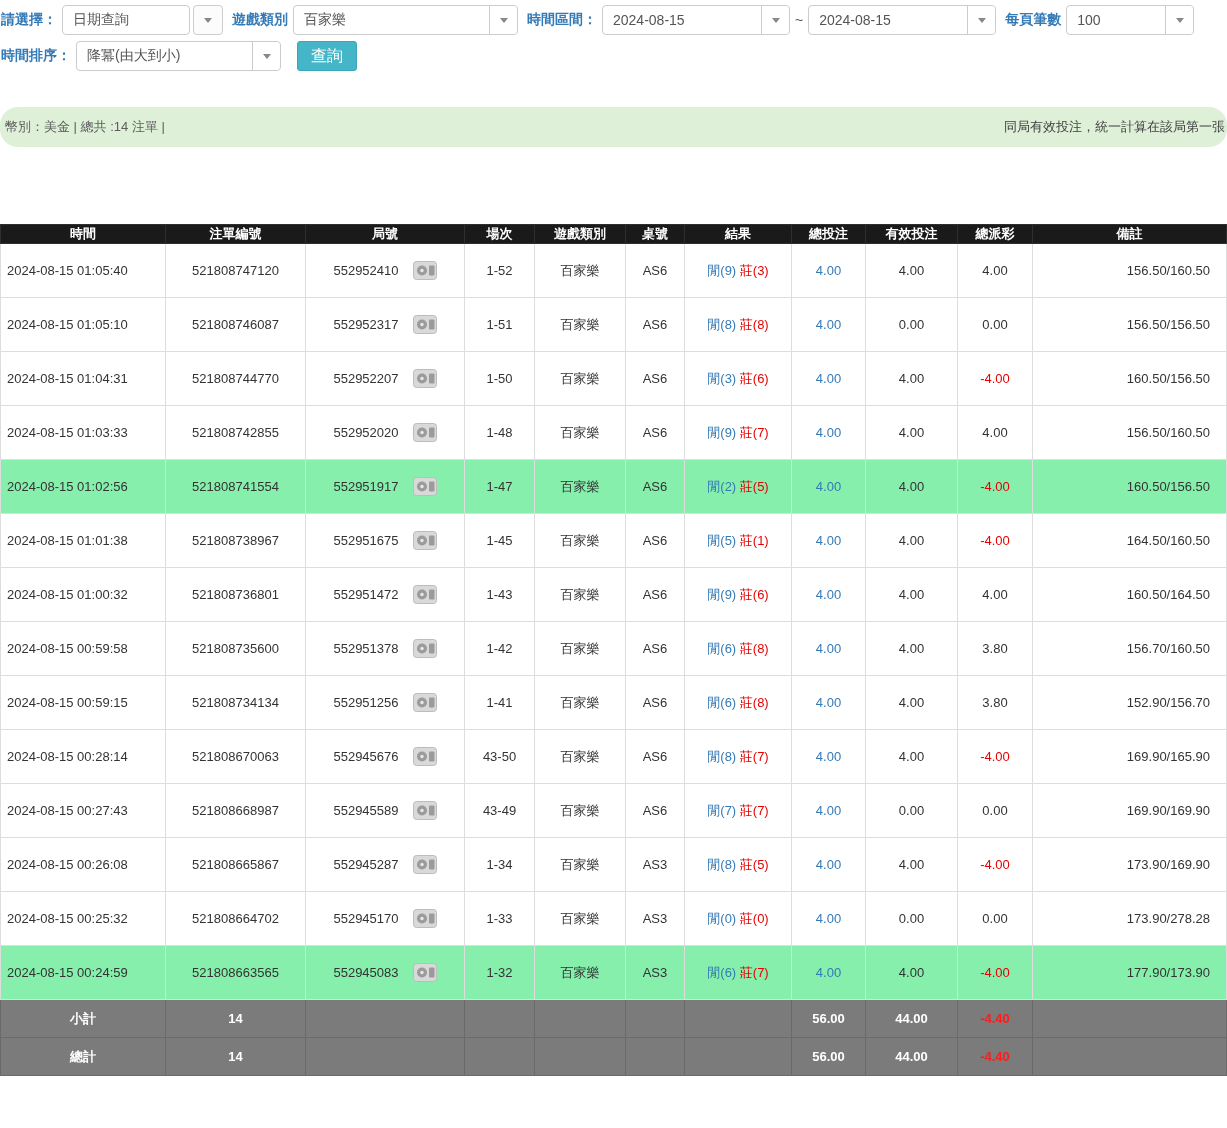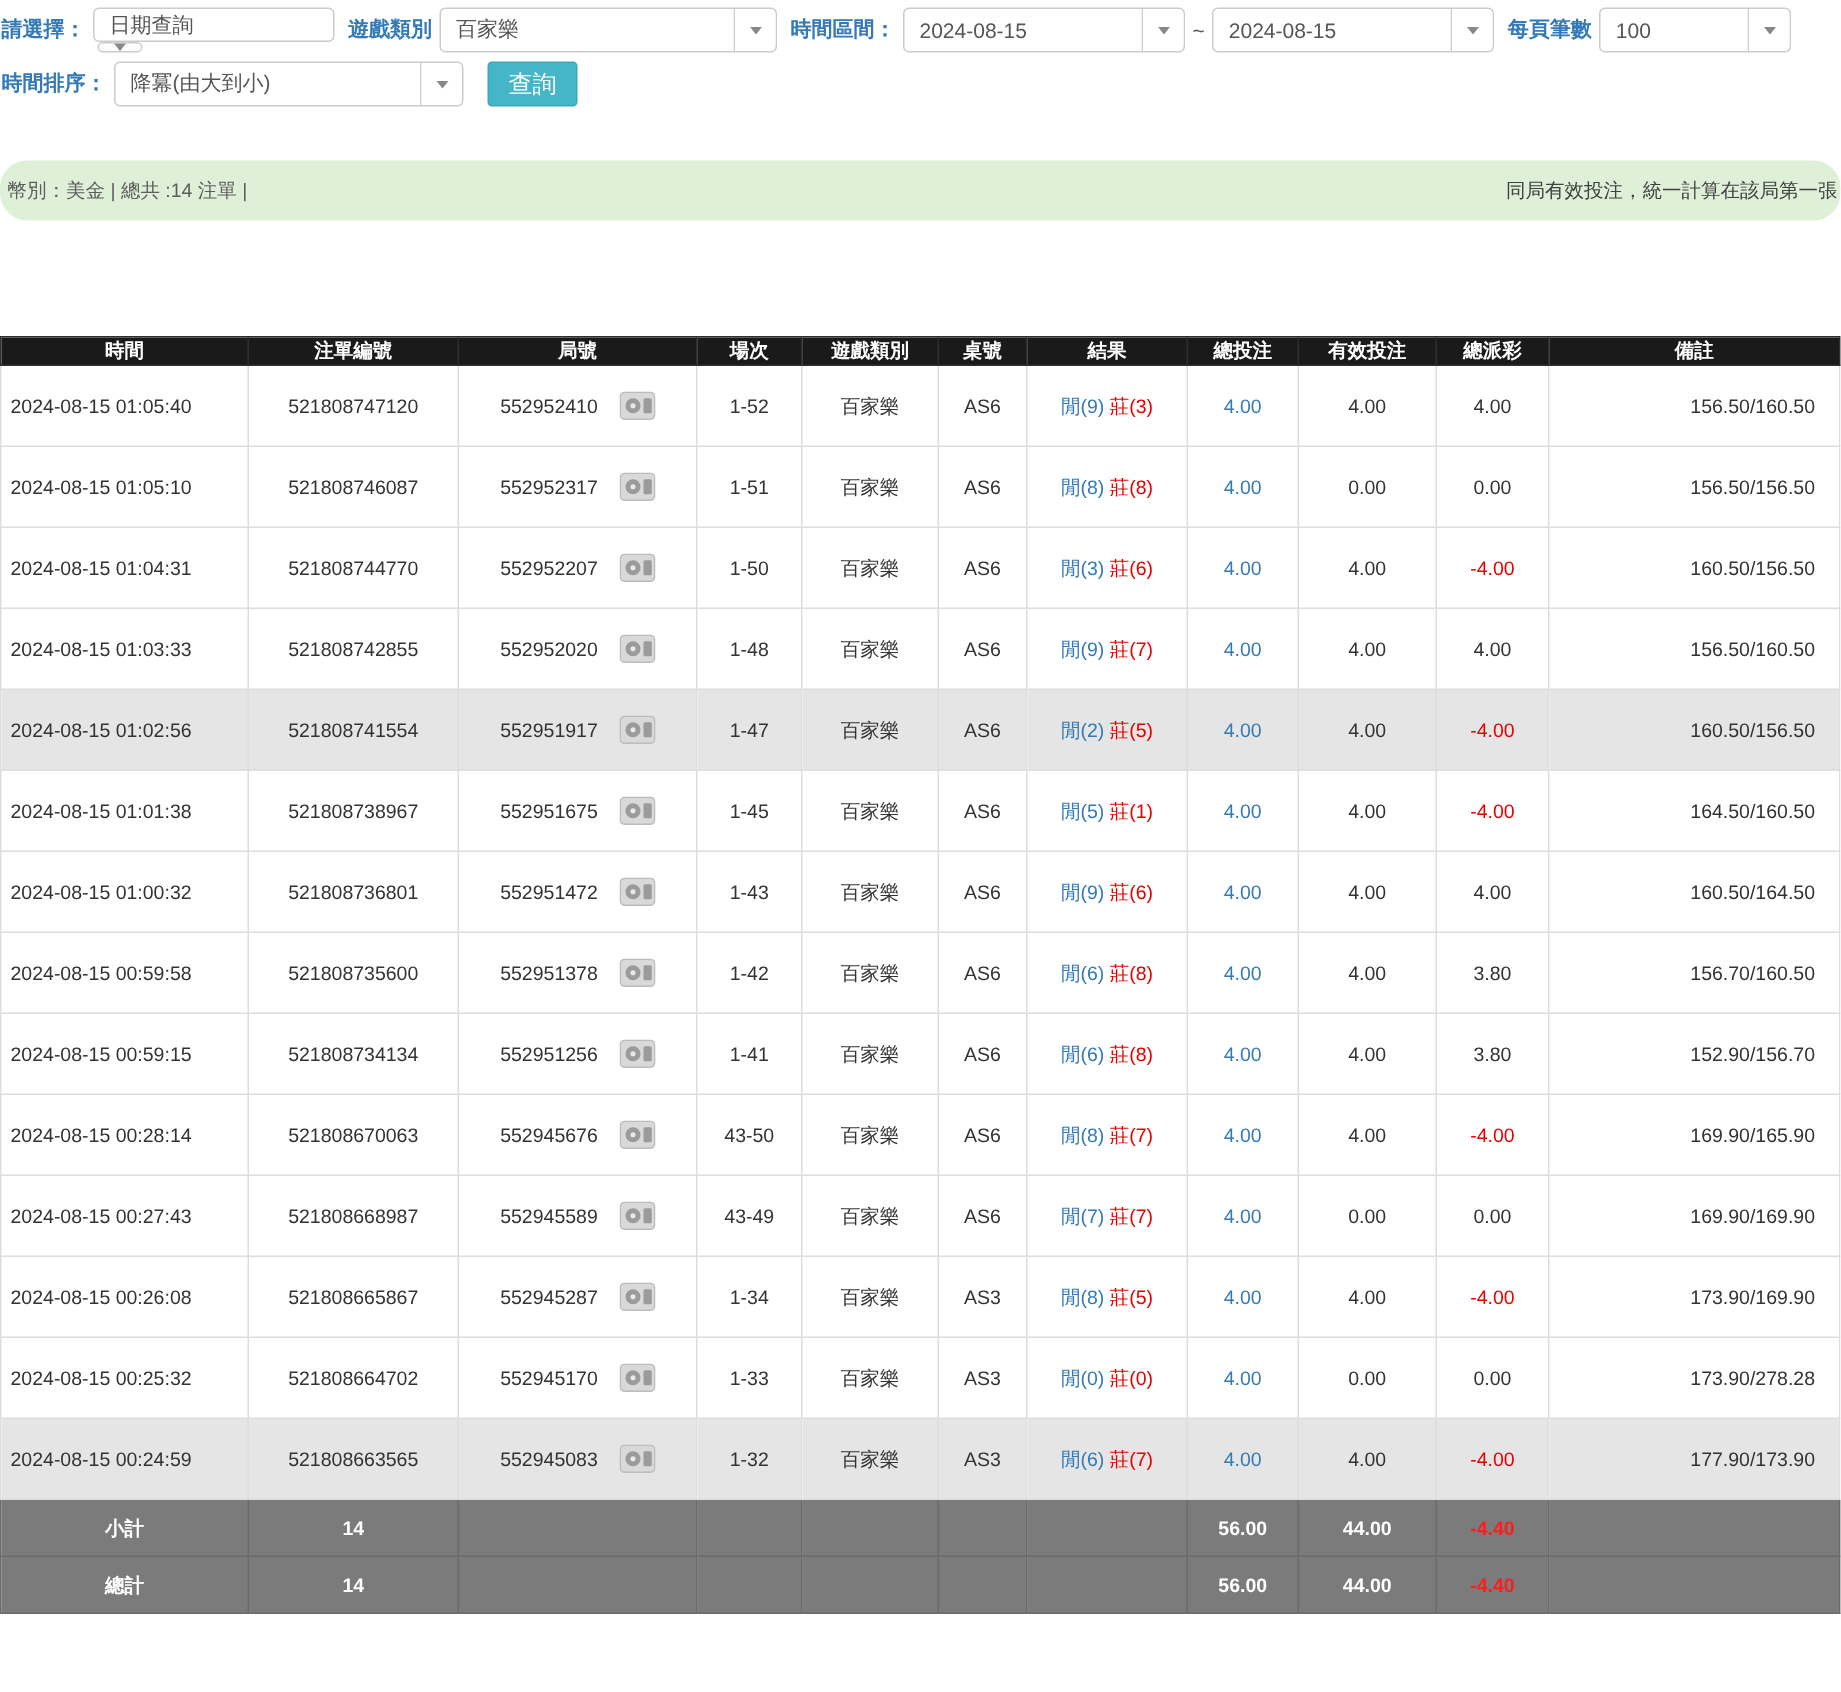--- a/index.html
+++ b/index.html
@@ -19,21 +19,21 @@
     background: #fff; border: 1px solid #ccc; border-radius: 4px;
     font-size: 14px; color: #555; cursor: pointer;
   }
   .combo-text { display: flex; align-items: center; padding: 0 10px; flex: 1; overflow: hidden; }
   .combo-caret {
     width: 28px; border-left: 1px solid #ccc; background: #fff;
     display: flex; align-items: center; justify-content: center;
     border-radius: 0 4px 4px 0;
   }
   .caret { width: 0; height: 0; border-left: 4px solid transparent; border-right: 4px solid transparent; border-top: 5px solid #888; }
-  .combo.split { border: none; background: transparent; border-radius: 0; flex-direction: column; }
+  .combo.split { border: none; background: transparent; border-radius: 0; }
   .combo.split .combo-text { border: 1px solid #ccc; border-radius: 4px; background: #fff; }
   .combo.split .combo-caret { border: 1px solid #ccc; border-radius: 4px; margin-left: 3px; width: 30px; background: #fcfcfc; }
   .tilde { color: #555; font-size: 14px; margin: 0 5px; }
   .btn-query {
     height: 30px; padding: 0 13px; margin-left: 16px;
     background: #45b6c7; border: 1px solid #3aa7b8; border-radius: 3px;
     color: #fff; font-size: 16px; cursor: pointer;
     font-family: inherit;
   }
   
@@ -51,21 +51,21 @@
   }
   thead th {
     background: #1a1a1a; color: #fff; height: 19px;
     font-weight: bold; font-size: 13px; border: 1px solid #2e2e2e;
   }
   tbody td {
     border: 1px solid #ddd; height: 54px; text-align: center;
     color: #333; overflow: hidden;
   }
   tbody tr { background: #fff; }
-  tbody tr.hl { background: #e5e5e5; }
+  tbody tr.hl { background: #86efac; }
   td.c-time { text-align: left; padding-left: 6px; }
   td.c-note { text-align: right; padding-right: 16px; }
   .round { display: flex; align-items: center; justify-content: center; gap: 14px; }
   .vid { display: inline-flex; cursor: pointer; }
   .player { color: #337ab7; }
   .banker { color: #e60000; }
   .link { color: #337ab7; cursor: pointer; }
   .neg { color: #e60000; }
   tfoot td {
     background: #7b7b7b; color: #fff; font-weight: bold;
@@ -109,21 +109,21 @@
     <span class="flabel">每頁筆數</span>
     <div class="combo" style="width:128px">
       <span class="combo-text">100</span>
       <span class="combo-caret">
           <span class="caret"></span>
         </span>
     </div>
   </div>
   <div class="filter-row">
     <span class="flabel first">時間排序：</span>
-    <div class="combo" style="width:233px">
+    <div class="combo" style="width:205px">
       <span class="combo-text">降冪(由大到小)</span>
       <span class="combo-caret">
           <span class="caret"></span>
         </span>
     </div>
     <button class="btn-query">查詢</button>
   </div>
 </div>
 
 <div class="summary-bar">

